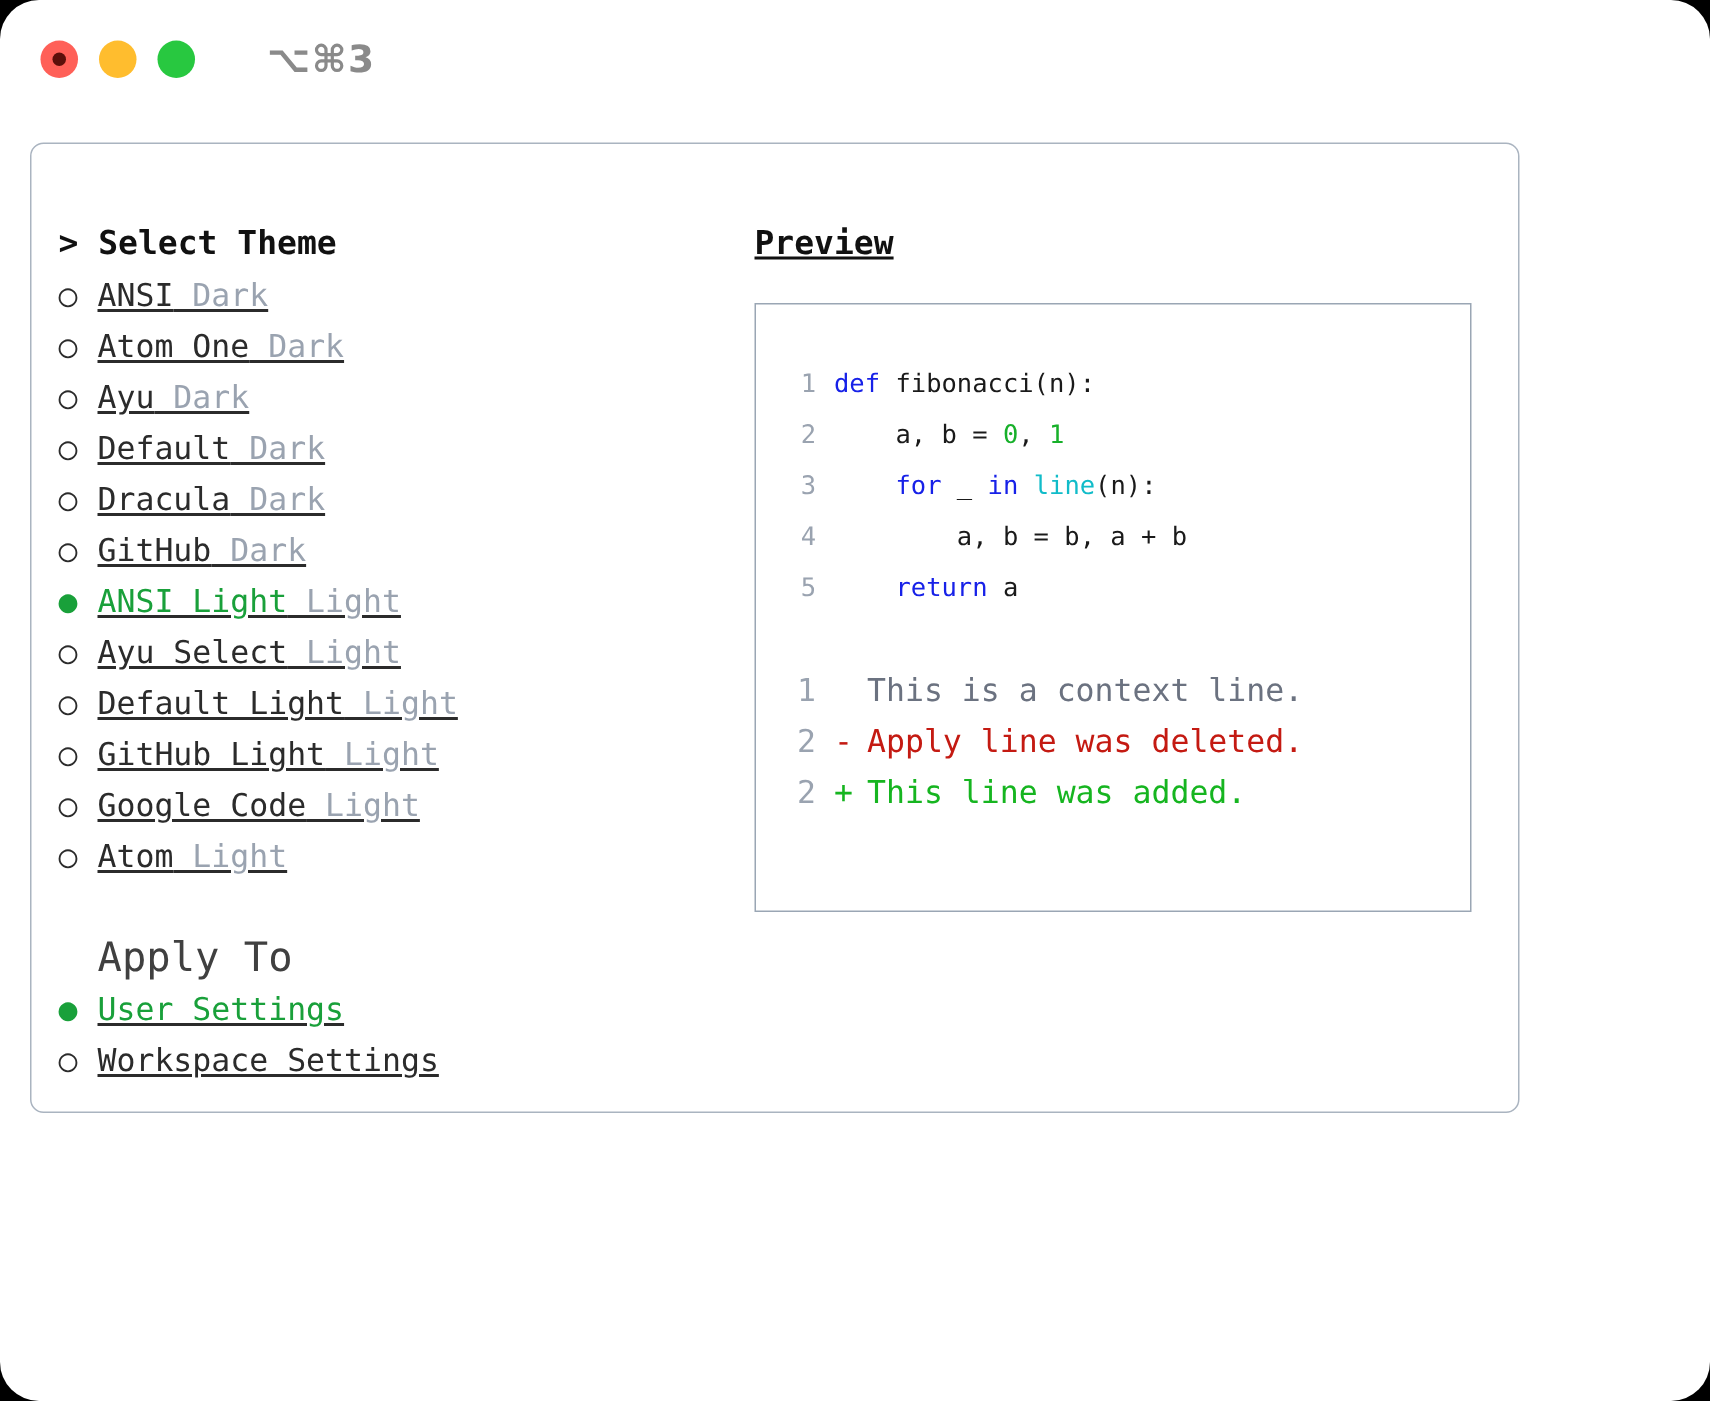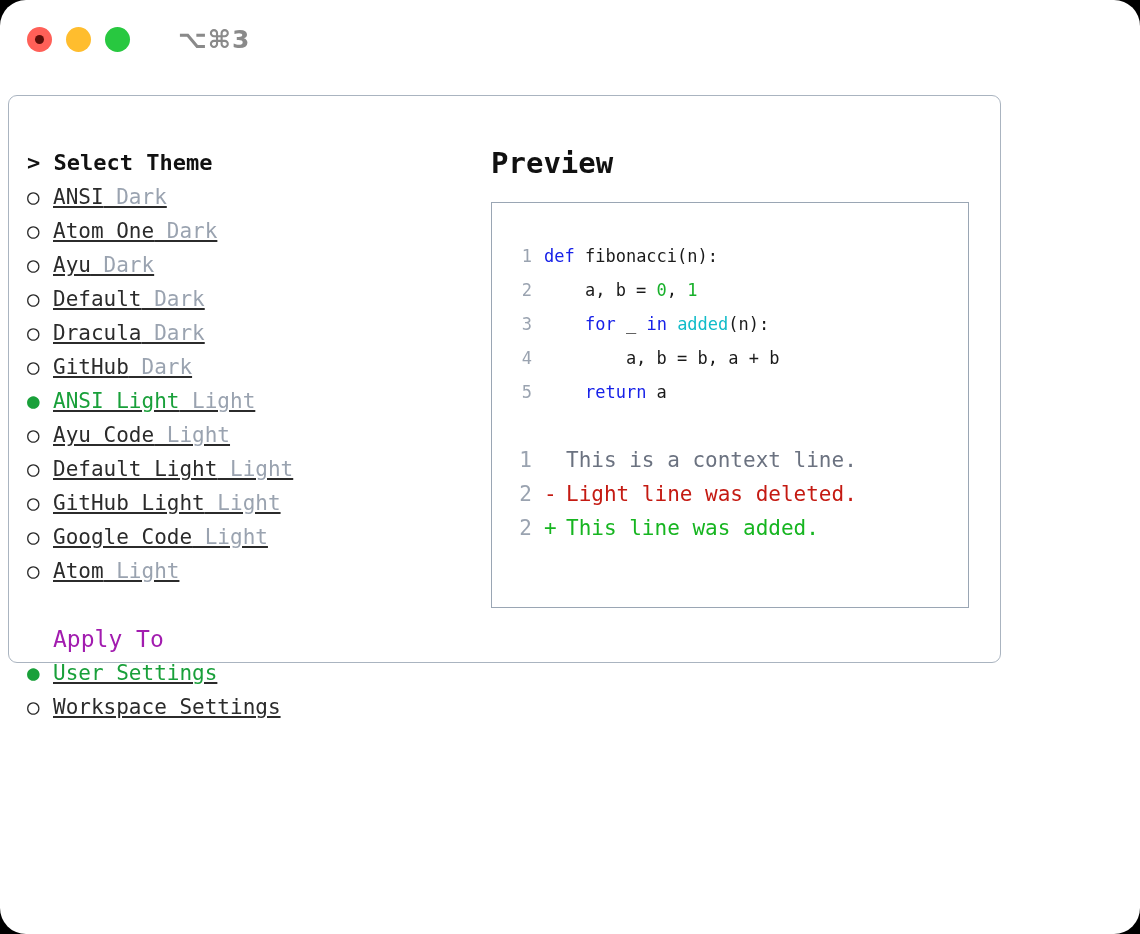--- a/index.html
+++ b/index.html
@@ -59,24 +59,24 @@
     color: #8a8a8a;
     font-size: 25px;
     font-weight: bold;
     letter-spacing: 1px;
     font-family: "DejaVu Sans", "Liberation Sans", sans-serif;
   }
 
   
   .panel {
     position: absolute;
-    left: 8px;
+    left: 20px;
     top: 95px;
     width: 993px;
-    height: 568px;
+    height: 647px;
     border: 1.5px solid #aab4c0;
     border-radius: 9px;
     box-sizing: border-box;
     background: #ffffff;
   }
 
   .columns {
     display: flex;
     padding: 50px 0 0 0;
   }
@@ -116,43 +116,44 @@
     color: #2b2b2b;
   }
   .theme-row.selected .bullet,
   .theme-row.selected .tname { color: #19a03a; }
   .tkind { color: #9aa3b0; }
   .theme-row.selected .tkind { color: #9aa3b0; }
 
   .section-gap { height: 34px; }
 
   .subhead {
-    font-size: 23px;
-    line-height: 34px;
-    color: #a21caf;
+    font-size: 27px;
+    line-height: 34px;
+    color: #404040;
     white-space: pre;
     padding-left: 26px;
   }
 
   .hint {
     margin-top: 34px;
     font-size: 21px;
     line-height: 34px;
     color: #9aa3b0;
     width: 400px;
   }
 
   
   .preview-title {
-    font-size: 29px;
+    font-size: 22px;
     font-weight: bold;
     color: #111111;
     line-height: 34px;
     margin-bottom: 22px;
     white-space: pre;
+    text-decoration: underline;
   }
   .preview-box {
     width: 478px;
     height: 406px;
     border: 1.5px solid #9aa6b4;
     box-sizing: border-box;
     background: #ffffff;
     padding: 36px 0 0 14px;
   }
   .code-line {
@@ -208,21 +209,21 @@
         <div class="heading"><span class="caret">&gt;</span> <span>Select Theme</span></div>
 
         <div id="theme-list">
             <div class="theme-row"><span class="bullet">○</span><span class="tname">ANSI</span><span class="tkind"> Dark</span></div>
             <div class="theme-row"><span class="bullet">○</span><span class="tname">Atom One</span><span class="tkind"> Dark</span></div>
             <div class="theme-row"><span class="bullet">○</span><span class="tname">Ayu</span><span class="tkind"> Dark</span></div>
             <div class="theme-row"><span class="bullet">○</span><span class="tname">Default</span><span class="tkind"> Dark</span></div>
             <div class="theme-row"><span class="bullet">○</span><span class="tname">Dracula</span><span class="tkind"> Dark</span></div>
             <div class="theme-row"><span class="bullet">○</span><span class="tname">GitHub</span><span class="tkind"> Dark</span></div>
             <div class="theme-row selected"><span class="bullet">●</span><span class="tname">ANSI Light</span><span class="tkind"> Light</span></div>
-            <div class="theme-row"><span class="bullet">○</span><span class="tname">Ayu Code</span><span class="tkind"> Light</span></div>
+            <div class="theme-row"><span class="bullet">○</span><span class="tname">Ayu Select</span><span class="tkind"> Light</span></div>
             <div class="theme-row"><span class="bullet">○</span><span class="tname">Default Light</span><span class="tkind"> Light</span></div>
             <div class="theme-row"><span class="bullet">○</span><span class="tname">GitHub Light</span><span class="tkind"> Light</span></div>
             <div class="theme-row"><span class="bullet">○</span><span class="tname">Google Code</span><span class="tkind"> Light</span></div>
             <div class="theme-row"><span class="bullet">○</span><span class="tname">Atom</span><span class="tkind"> Light</span></div>
           </div>
 
         <div class="section-gap"></div>
 
         <div class="subhead">Apply To</div>
 
@@ -232,28 +233,28 @@
           </div>
 
       </div>
 
       <div class="col-right">
         <div class="preview-title">Preview</div>
         <div class="preview-box">
           <div id="code-block">
               <div class="code-line"><span class="lno">1</span><span class="kw">def </span><span class="plain">fibonacci(n):</span></div>
               <div class="code-line"><span class="lno">2</span><span class="plain">    a, b = </span><span class="num">0</span><span class="plain">, </span><span class="num">1</span></div>
-              <div class="code-line"><span class="lno">3</span><span class="plain">    </span><span class="kw">for</span><span class="plain"> _ </span><span class="kw">in</span><span class="plain"> </span><span class="fn">added</span><span class="plain">(n):</span></div>
+              <div class="code-line"><span class="lno">3</span><span class="plain">    </span><span class="kw">for</span><span class="plain"> _ </span><span class="kw">in</span><span class="plain"> </span><span class="fn">line</span><span class="plain">(n):</span></div>
               <div class="code-line"><span class="lno">4</span><span class="plain">        a, b = b, a + b</span></div>
               <div class="code-line"><span class="lno">5</span><span class="plain">    </span><span class="kw">return</span><span class="plain"> a</span></div>
             </div>
           <div class="diff-gap"></div>
           <div id="diff-block">
               <div class="diff-line diff-ctx"><span class="lno">1</span><span class="dmark"> </span><span>This is a context line.</span></div>
-              <div class="diff-line diff-del"><span class="lno">2</span><span class="dmark">-</span><span>Light line was deleted.</span></div>
+              <div class="diff-line diff-del"><span class="lno">2</span><span class="dmark">-</span><span>Apply line was deleted.</span></div>
               <div class="diff-line diff-add"><span class="lno">2</span><span class="dmark">+</span><span>This line was added.</span></div>
             </div>
         </div>
       </div>
 
     </div>
   </div>
 </div>
 
 </body></html>

